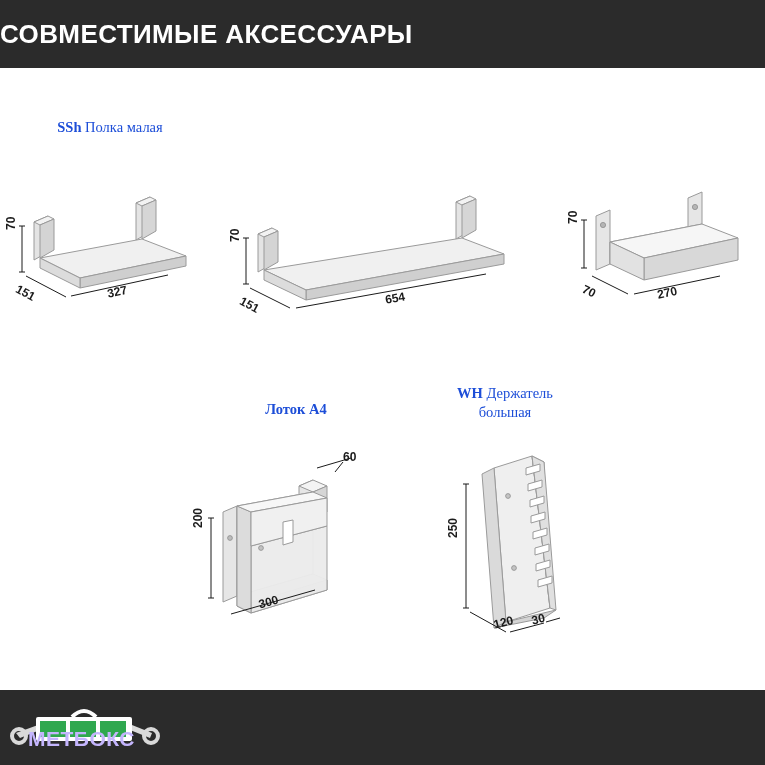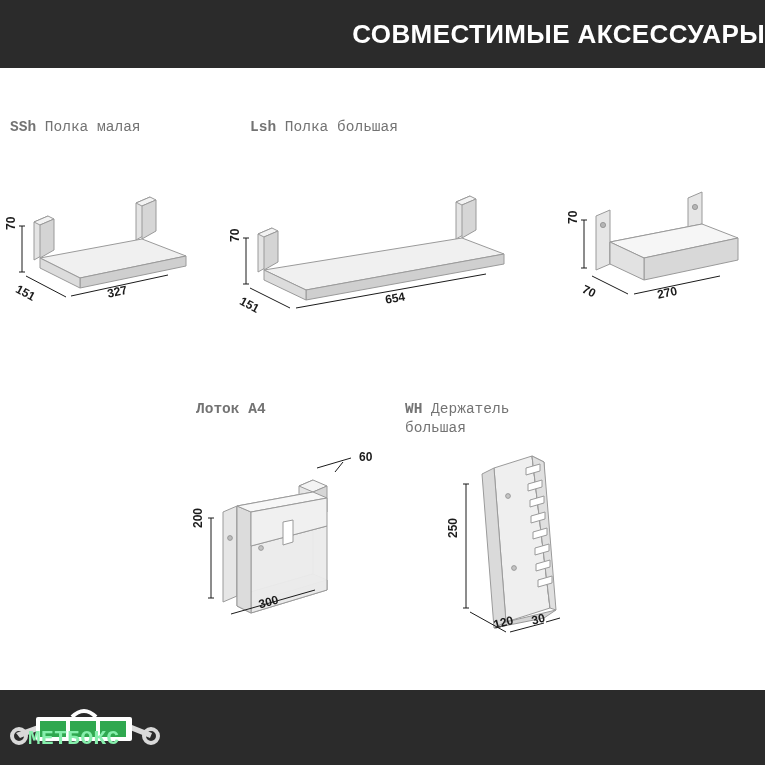--- a/index.html
+++ b/index.html
@@ -24,21 +24,21 @@
   
   .header-bar {
     position: absolute;
     left: 0;
     top: 0;
     width: 765px;
     height: 68px;
     background: #2b2b2b;
     display: flex;
     align-items: center;
-    justify-content: flex-end;
+    justify-content: flex-start;
   }
   .header-title {
     color: #ffffff;
     font-size: 26px;
     font-weight: bold;
     letter-spacing: 0.4px;
     text-transform: uppercase;
     text-align: center;
     font-family: "Liberation Sans", sans-serif;
   }
@@ -62,36 +62,37 @@
   }
   .logo-box {
     width: 150px;
     height: 58px;
     position: relative;
   }
   .logo-text {
     position: absolute;
     left: 18px;
     top: 28px;
-    color: #86efac;
+    color: #c4b5fd;
     font-size: 21px;
     font-weight: bold;
     letter-spacing: 0.5px;
-    font-family: Liberation Mono, monospace;
+    font-family: Liberation Sans, sans-serif;
   }
 
   
   .item {
     position: absolute;
   }
   .caption {
+    text-align: center;
     font-size: 14.5px;
-    color: #737373;
+    color: #1d4ed8;
     line-height: 19px;
-    font-family: Liberation Mono, monospace;
+    font-family: Liberation Serif, serif;
   }
   .caption b {
     font-weight: bold;
   }
   .dim {
     position: absolute;
     font-size: 12px;
     font-weight: bold;
     color: #1b1b1b;
     font-family: "Liberation Sans", sans-serif;
@@ -134,26 +135,20 @@
       <line x1="11" y1="36" x2="17" y2="36" stroke="#1b1b1b" stroke-width="1"></line>
       <line x1="11" y1="82" x2="17" y2="82" stroke="#1b1b1b" stroke-width="1"></line>
       <line x1="18" y1="86" x2="58" y2="107" stroke="#1b1b1b" stroke-width="1"></line>
       <line x1="63" y1="106" x2="160" y2="85" stroke="#1b1b1b" stroke-width="1"></line>
     </svg>
     <div class="dim" style="left:-4px; top:40px; transform:rotate(-90deg); transform-origin:left top;">70</div>
     <div class="dim" style="left:12px; top:92px; transform:rotate(28deg); transform-origin:left top;">151</div>
     <div class="dim" style="left:98px; top:97px; transform:rotate(-12deg); transform-origin:left top;">327</div>
   </div>
 
-  <div class="item" style="left:250px; top:118px; width:270px;">
-    <div class="caption">
-      <b>Lsh</b>
-      <span>Полка большая</span>
-    </div>
-  </div>
   <div class="item" style="left:232px; top:190px; width:300px; height:130px;">
     <svg width="300" height="130" viewBox="0 0 300 130">
 
       <polygon points="26,44 40,38 40,74 26,82" fill="#e4e4e4" stroke="#9a9a9a" stroke-width="1"></polygon>
       <polygon points="26,44 40,38 46,41 32,47" fill="#f3f3f3" stroke="#9a9a9a" stroke-width="1"></polygon>
       <polygon points="32,47 46,41 46,72 32,80" fill="#d4d4d4" stroke="#9a9a9a" stroke-width="1"></polygon>
 
       <polygon points="224,12 238,6 238,41 224,49" fill="#e4e4e4" stroke="#9a9a9a" stroke-width="1"></polygon>
       <polygon points="224,12 238,6 244,9 230,15" fill="#f3f3f3" stroke="#9a9a9a" stroke-width="1"></polygon>
       <polygon points="230,15 244,9 244,40 230,48" fill="#d6d6d6" stroke="#9a9a9a" stroke-width="1"></polygon>
@@ -231,24 +226,24 @@
 
       <line x1="36" y1="68" x2="36" y2="148" stroke="#1b1b1b" stroke-width="1"></line>
       <line x1="33" y1="68" x2="39" y2="68" stroke="#1b1b1b" stroke-width="1"></line>
       <line x1="33" y1="148" x2="39" y2="148" stroke="#1b1b1b" stroke-width="1"></line>
       <line x1="56" y1="164" x2="140" y2="140" stroke="#1b1b1b" stroke-width="1"></line>
       <line x1="142" y1="18" x2="176" y2="8" stroke="#1b1b1b" stroke-width="1"></line>
       <line x1="160" y1="22" x2="168" y2="12" stroke="#1b1b1b" stroke-width="1"></line>
     </svg>
     <div class="dim" style="left:16px; top:78px; transform:rotate(-90deg); transform-origin:left top;">200</div>
     <div class="dim" style="left:82px; top:148px; transform:rotate(-16deg); transform-origin:left top;">300</div>
-    <div class="dim" style="left:184px; top:0px;">60</div>
-  </div>
-
-  <div class="item" style="left:405px; top:400px; width:200px;">
+    <div class="dim" style="left:168px; top:0px;">60</div>
+  </div>
+
+  <div class="item" style="left:405px; top:384px; width:200px;">
     <div class="caption">
       <b>WH</b>
       <span>Держатель</span>
       <br>
       <span>большая</span>
     </div>
   </div>
   <div class="item" style="left:440px; top:450px; width:160px; height:190px;">
     <svg width="160" height="190" viewBox="0 0 160 190">
 

